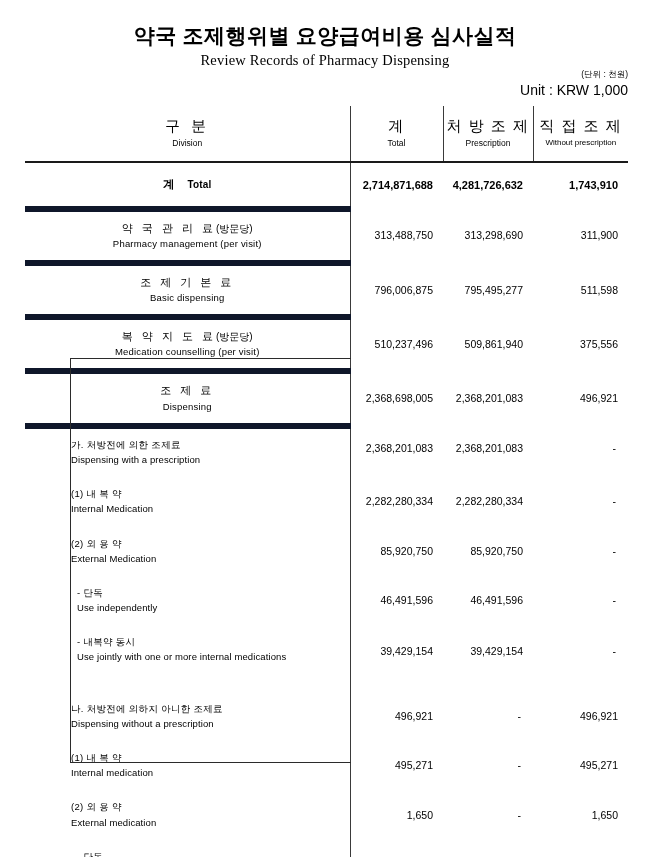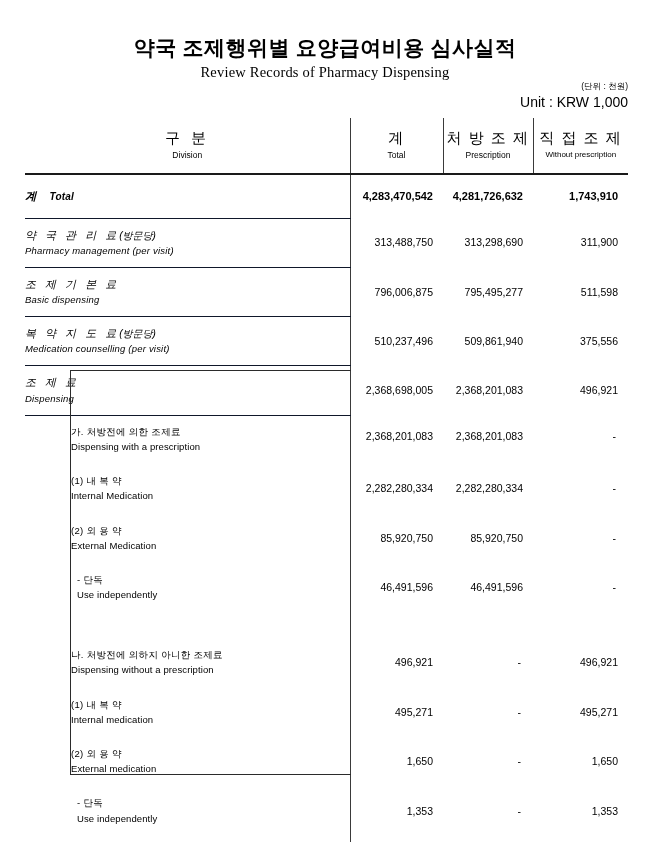--- a/index.html
+++ b/index.html
@@ -20,21 +20,20 @@
   .doc-header {
     padding-top: 24px;
     text-align: center;
   }
   .title-ko {
     font-family: "Liberation Serif", "DejaVu Serif", serif;
     font-size: 21px;
     font-weight: bold;
     letter-spacing: 0.5px;
     line-height: 1.15;
-    margin-top: 12px;
   }
   .title-en {
     font-family: "Liberation Serif", "DejaVu Serif", serif;
     font-size: 14.5px;
     font-weight: normal;
     margin-top: 4px;
     letter-spacing: 0.2px;
   }
   .unit-box {
     text-align: right;
@@ -85,24 +84,24 @@
     line-height: 1.5;
   }
   .h-en.small { font-size: 8px; }
 
   tbody td {
     vertical-align: middle;
     padding: 0;
   }
 
   td.label {
+    text-align: center;
     padding: 8px 0 9px 0;
-    border-bottom: 1px solid #0f172a;
+    border-bottom: 6px solid #0f172a;
     border-right: 1px solid #3a3a3a;
-    font-style: italic;
   }
   td.num {
     text-align: right;
     font-size: 10.5px;
     padding: 8px 10px 9px 0;
   }
 
   .l-ko {
     display: block;
     font-size: 11px;
@@ -226,21 +225,21 @@
           <span class="h-en small">Without prescription</span>
         </th>
       </tr>
     </thead>
     <tbody>
 
       <tr class="total">
         <td class="label">
           <span class="l-ko">계</span><span class="l-en">Total</span>
         </td>
-        <td class="num">4,283,470,542</td>
+        <td class="num">2,714,871,688</td>
         <td class="num">4,281,726,632</td>
         <td class="num">1,743,910</td>
       </tr>
 
       <tr>
         <td class="label">
           <span class="l-ko"><span>약  국  관  리  료</span><span class="paren">(방문당)</span></span>
           <span class="l-en">Pharmacy management  (per visit)</span>
         </td>
         <td class="num">313,488,750</td>
@@ -343,20 +342,31 @@
         <td class="subnum">46,491,596</td>
         <td class="subnum dash">-</td>
       </tr>
       <tr class="spacer">
           <td class="sublabel"></td>
           <td></td>
           <td></td>
           <td></td>
         </tr>
 
+      <tr class="blockend">
+        <td class="sublabel">
+          <div class="sub-inner deep">
+            <span class="s-ko">-  내복약 동시</span>
+            <span class="s-en">Use jointly with one or more internal medications</span>
+          </div>
+        </td>
+        <td class="subnum">39,429,154</td>
+        <td class="subnum">39,429,154</td>
+        <td class="subnum dash">-</td>
+      </tr>
 
       <tr class="gap-mid">
           <td class="sublabel"></td>
           <td></td>
           <td></td>
           <td></td>
         </tr>
 
       <tr>
         <td class="sublabel">

